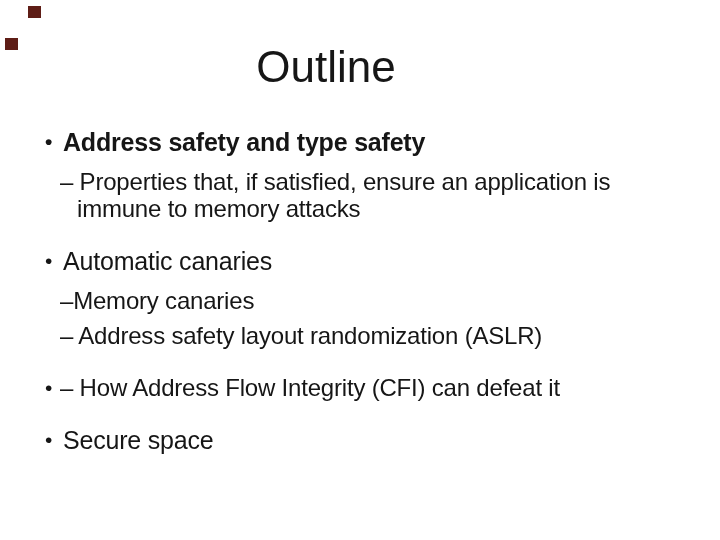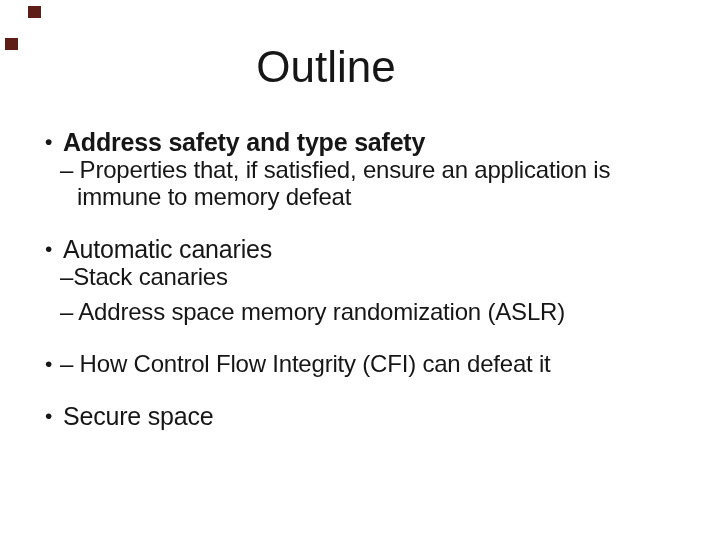--- a/index.html
+++ b/index.html
@@ -55,21 +55,21 @@
   .l1.bold { font-weight: 700; }
   .dot {
     position: absolute;
     left: 2px;
     top: 1px;
     font-size: 21px;
     line-height: 26px;
   }
 
   .l2 {
-    margin-top: 0;
+    margin-top: 12px;
     font-size: 24px;
     line-height: 27px;
     letter-spacing: -0.2px;
   }
   .l2 + .l2 { margin-top: 8px; }
   .l2 .line { padding-left: 17px; }
   .l2 .line.wrap { padding-left: 34px; }
 </style>
 </head>
 <body>
@@ -83,43 +83,43 @@
 
   <div class="body">
 
     <div class="group">
       <div class="l1 bold">
         <span class="dot">•</span>
         <span>Address safety and type safety</span>
       </div>
       <div class="l2">
         <div class="line">– Properties that, if satisfied, ensure an application is</div>
-        <div class="line wrap">immune to memory defeat</div>
+        <div class="line wrap">immune to memory attacks</div>
       </div>
     </div>
 
     <div class="group">
       <div class="l1">
         <span class="dot">•</span>
         <span>Automatic canaries</span>
       </div>
       <div class="l2">
-        <div class="line">–Stack canaries</div>
+        <div class="line">–Memory canaries</div>
       </div>
       <div class="l2">
-        <div class="line">– Address space memory randomization (ASLR)</div>
+        <div class="line">– Address safety layout randomization (ASLR)</div>
       </div>
     </div>
 
     <div class="group">
       <div class="l1">
         <span class="dot">•</span>
       </div>
       <div class="l2">
-        <div class="line">– How Control Flow Integrity (CFI) can defeat it</div>
+        <div class="line">– How Address Flow Integrity (CFI) can defeat it</div>
       </div>
     </div>
 
     <div class="group">
       <div class="l1">
         <span class="dot">•</span>
         <span>Secure space</span>
       </div>
     </div>
 

